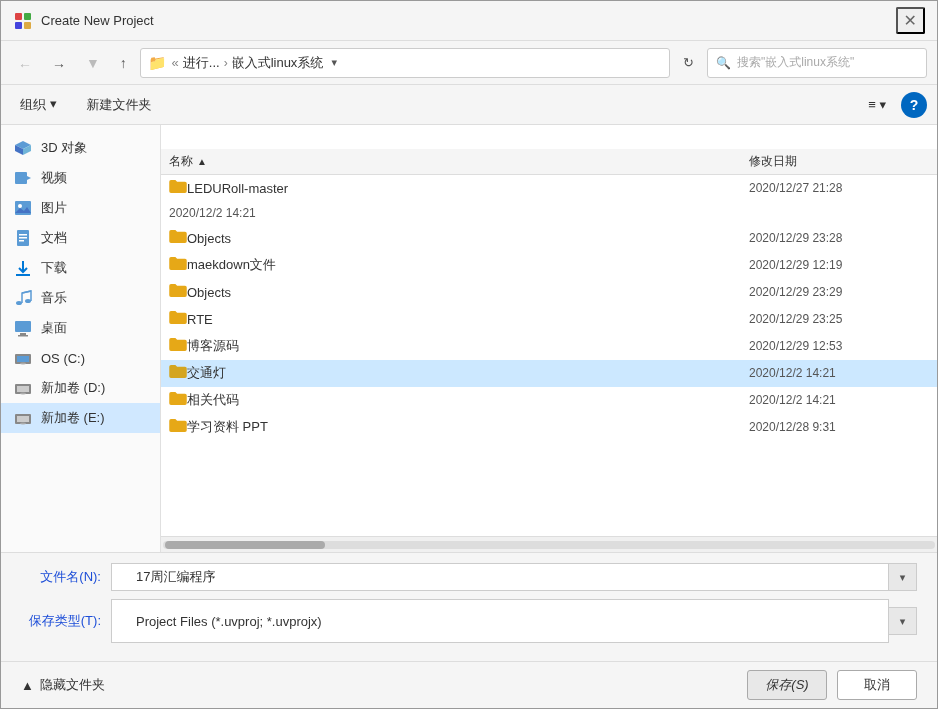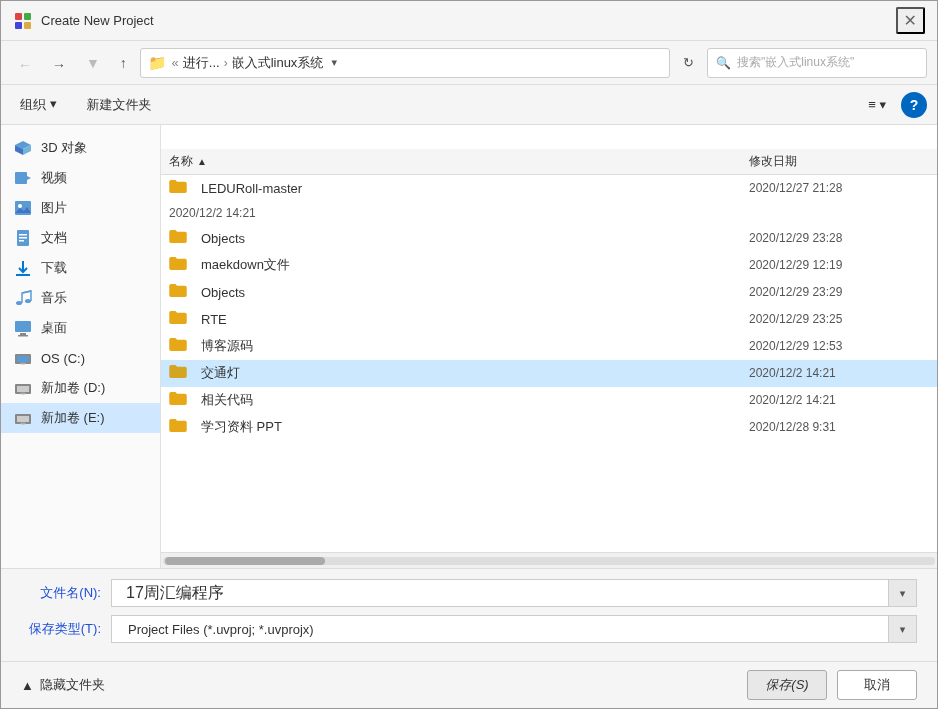--- a/index.html
+++ b/index.html
@@ -266,21 +266,21 @@
       cursor: pointer;
       font-size: 13px;
       color: #333;
       border-bottom: 1px solid transparent;
     }
     .file-item.selected { background: #cce8ff; }
     .file-name {
       flex: 1;
       display: flex;
       align-items: center;
-      gap: 14px;
+      gap: 0;
     }
     .file-date {
       width: 180px;
       color: #555;
       font-size: 12px;
     }
     .folder-icon {
       color: #e6a817;
       font-size: 16px;
     }
@@ -326,43 +326,43 @@
       text-align: right;
       padding-right: 10px;
       font-size: 13px;
       color: #1d4ed8;
     }
     .form-input {
       flex: 1;
       height: 28px;
       border: 1px solid #ccc;
       background: #fff;
-      padding: 3px 14px;
-      font-size: 16px;
+      padding: 3px 24px;
+      font-size: 13px;
       color: #333;
     }
     .form-dropdown {
       width: 28px;
       height: 28px;
       background: #e8e8e8;
       border: 1px solid #ccc;
       border-left: none;
       cursor: pointer;
       display: flex;
       align-items: center;
       justify-content: center;
       font-size: 11px;
       color: #555;
     }
     .form-select {
       flex: 1;
-      height: 28px;
+      height: 44px;
       border: 1px solid #ccc;
       background: #fff;
-      padding: 3px 16px;
+      padding: 3px 24px;
       font-size: 13px;
       color: #333;
       display: flex;
       align-items: center;
       justify-content: space-between;
     }
 
     
     .footer {
       background: #f5f5f5;

